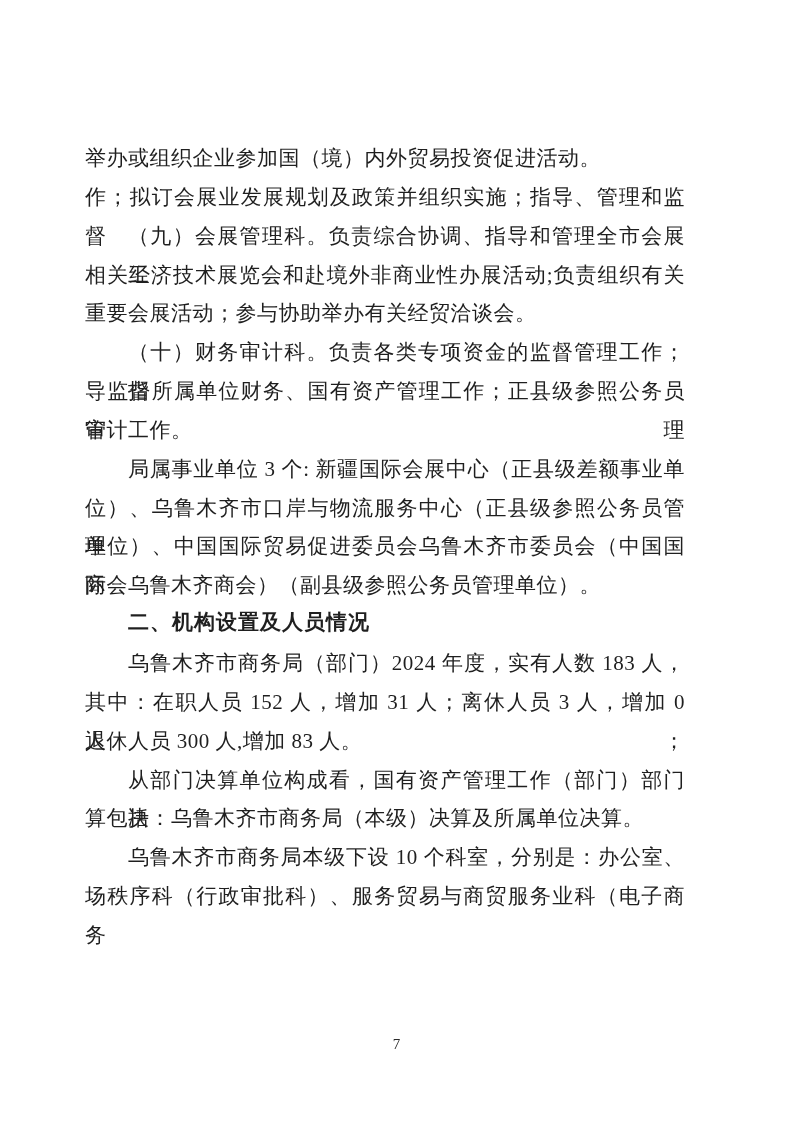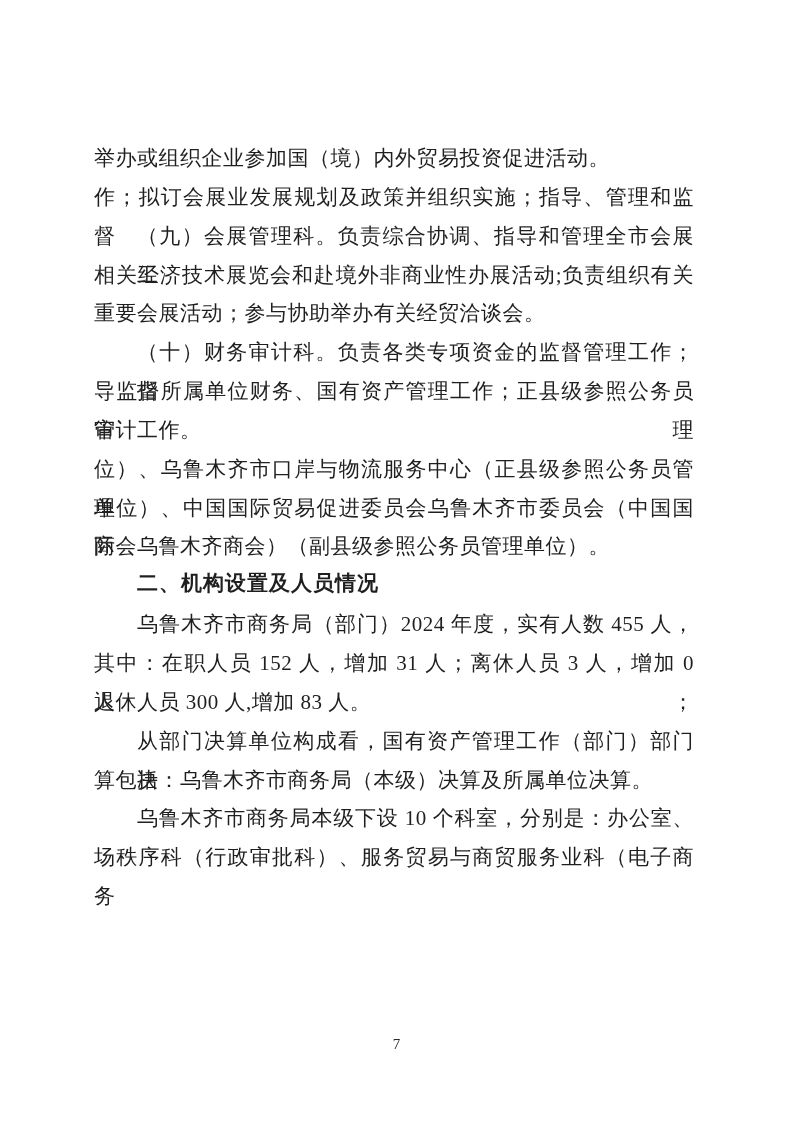--- a/index.html
+++ b/index.html
@@ -11,21 +11,21 @@
     position: relative;
     width: 793px;
     height: 1122px;
     background: #ffffff;
     overflow: hidden;
     font-family: "Liberation Serif", "DejaVu Serif", serif;
     color: #1f1f1f;
   }
   .doc-body {
     position: absolute;
-    left: 94px;
+    left: 85px;
     top: 139px;
     width: 600px;
   }
   .para { margin: 0; padding: 0; }
   .line {
     box-sizing: border-box;
     width: 600px;
     height: 38.85px;
     line-height: 38.85px;
     font-size: 21px;
@@ -71,29 +71,30 @@
         <div class="line indent just">（九）会展管理科。负责综合协调、指导和管理全市会展工</div>
         <div class="line just">相关经济技术展览会和赴境外非商业性办展活动;负责组织有关</div>
         <div class="line">重要会展活动；参与协助举办有关经贸洽谈会。</div>
       </div>
       <div class="para">
         <div class="line indent just">（十）财务审计科。负责各类专项资金的监督管理工作；指</div>
         <div class="line just">导监督所属单位财务、国有资产管理工作；正县级参照公务员管理</div>
         <div class="line">审计工作。</div>
       </div>
       <div class="para">
+        <div class="line indent just">局属事业单位 3 个: 新疆国际会展中心（正县级差额事业单</div>
         <div class="line just">位）、乌鲁木齐市口岸与物流服务中心（正县级参照公务员管理</div>
         <div class="line just">单位）、中国国际贸易促进委员会乌鲁木齐市委员会（中国国际</div>
         <div class="line">商会乌鲁木齐商会）（副县级参照公务员管理单位）。</div>
       </div>
       <div class="para">
         <div class="line heading indent">二、机构设置及人员情况</div>
       </div>
       <div class="para">
-        <div class="line indent just">乌鲁木齐市商务局（部门）2024 年度，实有人数 455 人，</div>
+        <div class="line indent just">乌鲁木齐市商务局（部门）2024 年度，实有人数 183 人，</div>
         <div class="line just">其中：在职人员 152 人，增加 31 人；离休人员 3 人，增加 0 人；</div>
         <div class="line">退休人员 300 人,增加 83 人。</div>
       </div>
       <div class="para">
         <div class="line indent just">从部门决算单位构成看，国有资产管理工作（部门）部门决</div>
         <div class="line">算包括：乌鲁木齐市商务局（本级）决算及所属单位决算。</div>
       </div>
       <div class="para">
         <div class="line indent just">乌鲁木齐市商务局本级下设 10 个科室，分别是：办公室、</div>
         <div class="line just">场秩序科（行政审批科）、服务贸易与商贸服务业科（电子商务</div>

